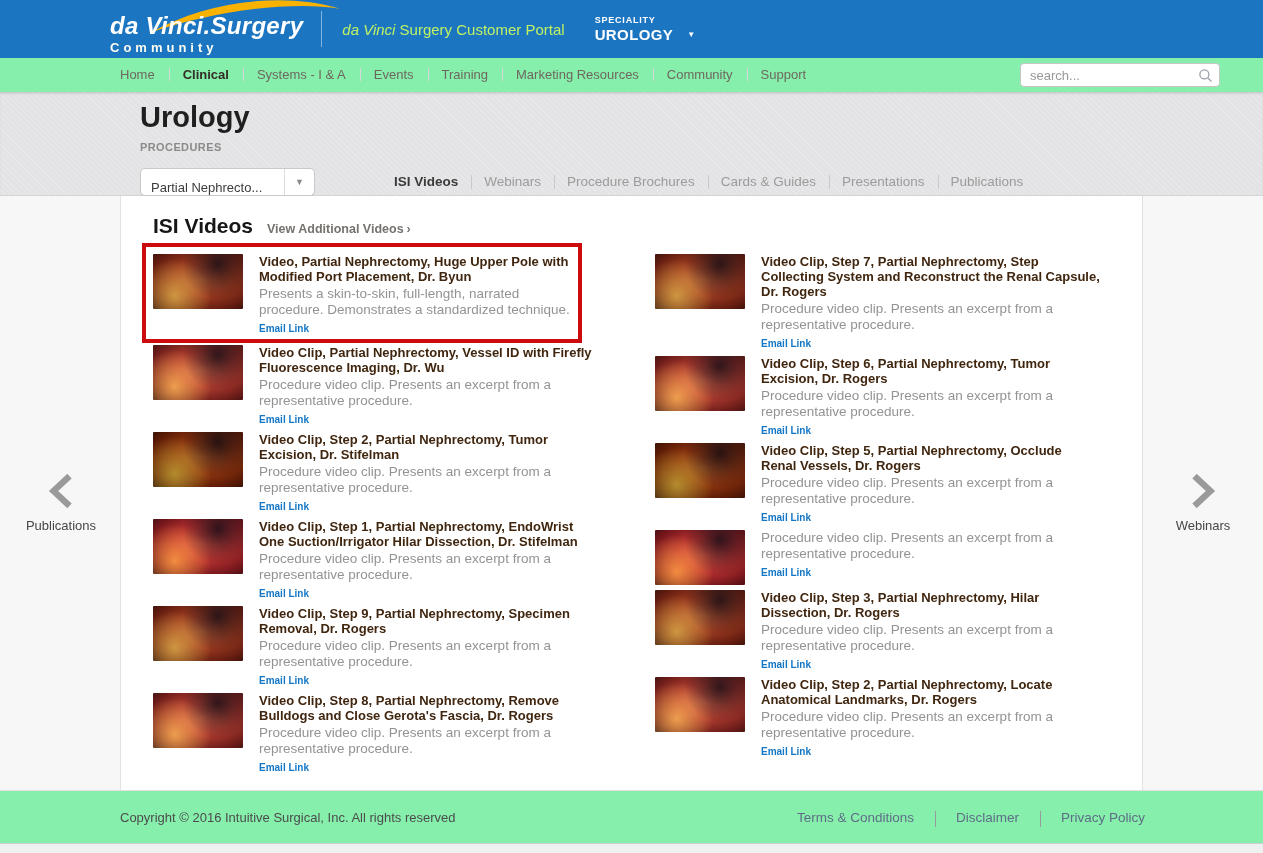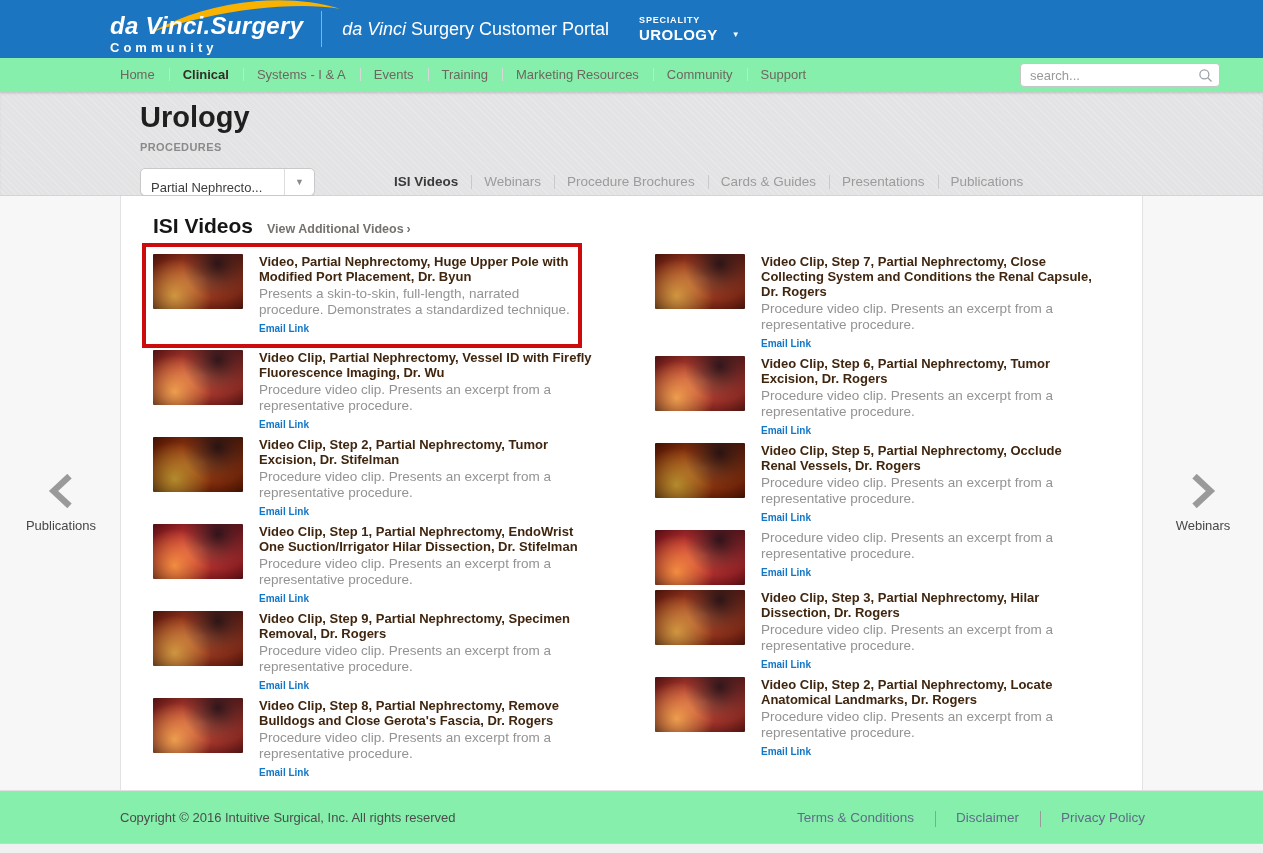--- a/index.html
+++ b/index.html
@@ -19,21 +19,21 @@
   
   .site-header{
     height:58px;background:var(--header-blue);
     display:flex;align-items:center;padding-left:110px;color:#fff;
   }
   .logo{position:relative;cursor:pointer;padding-top:10px;}
   .swoosh{position:absolute;top:-8px;left:42px;width:188px;height:36px;}
   .brand{position:relative;z-index:1;font-size:24px;font-weight:bold;font-style:italic;line-height:24px;letter-spacing:.3px;}
   .brand-sub{font-size:13px;font-weight:bold;letter-spacing:4px;margin-top:2px;color:#fdfdf2;}
   .header-divider{width:1px;height:36px;background:rgba(255,255,255,.45);margin:0 20px 0 18px;}
-  .portal-title{font-size:18px;color:#ffffff;white-space:nowrap;}
+  .portal-title{font-size:15px;color:#bef264;white-space:nowrap;}
   .portal-title .it{font-style:italic;}
   .speciality{margin-left:30px;cursor:pointer;}
   .spec-label{font-size:9px;font-weight:bold;letter-spacing:.8px;line-height:11px;}
   .spec-row{display:flex;align-items:center;}
   .spec-value{font-size:15px;font-weight:bold;letter-spacing:.4px;}
   .spec-caret{font-size:8px;margin-left:14px;line-height:10px;}
 
   
   .main-nav{height:34px;background:#86efac;position:relative;box-shadow:0 1px 2px rgba(0,0,0,.10);z-index:2;}
   .main-nav ul{list-style:none;margin:0;padding:0 0 0 106px;display:flex;height:34px;}
@@ -67,21 +67,21 @@
   .panel{margin:0 120px;height:100%;background:#fff;border-left:1px solid #e2e2e2;border-right:1px solid #e2e2e2;padding-top:16px;}
   .panel-head{padding:0 32px;display:flex;align-items:baseline;margin:2px 0 16px;}
   .panel-head h2{margin:0;font-size:21px;font-weight:700;color:#161616;}
   .view-additional{margin-left:14px;font-size:12.5px;font-weight:bold;color:#76726e;cursor:pointer;text-decoration:none;}
   .view-additional .chev{margin-left:3px;}
 
   .video-columns{display:flex;padding:0 32px;}
   .vcol{width:445px;}
   .vcol + .vcol{margin-left:57px;}
   .video-item{display:flex;margin-bottom:5px;}
-  .video-item.highlighted{border:4px solid var(--highlight-red);padding:7px 6px 8px 7px;margin:-11px 16px 2px -11px;}
+  .video-item.highlighted{border:4px solid var(--highlight-red);padding:7px 6px 3px 7px;margin:-11px 16px 2px -11px;}
   .thumb{
     width:90px;height:55px;margin-right:16px;flex:none;border-radius:1px;
     background:
       radial-gradient(circle at 72% 18%, rgba(35,18,22,.92), transparent 45%),
       radial-gradient(circle at 24% 76%, rgba(233,186,78,.75), transparent 46%),
       radial-gradient(ellipse at 55% 45%, #c2633a 0%, #9c3a20 40%, #641d10 75%, #2d0f09 100%);
   }
   .thumb.t1{filter:hue-rotate(-8deg) brightness(1.08);}
   .thumb.t2{filter:hue-rotate(7deg) brightness(.9) saturate(1.1);}
   .thumb.t3{filter:hue-rotate(-14deg) saturate(1.2);}
@@ -253,21 +253,21 @@
               <div class="vdesc">Procedure video clip. Presents an excerpt from a representative procedure.</div>
               <a class="vemail">Email Link</a>
             </div>
           </div>
         </div>
       <div class="vcol">
 
           <div class="video-item">
             <div class="thumb t0"></div>
             <div class="vtext">
-              <div class="vtitle">Video Clip, Step 7, Partial Nephrectomy, Close Collecting System and Conditions the Renal Capsule, Dr. Rogers</div>
+              <div class="vtitle">Video Clip, Step 7, Partial Nephrectomy, Step Collecting System and Reconstruct the Renal Capsule, Dr. Rogers</div>
               <div class="vdesc">Procedure video clip. Presents an excerpt from a representative procedure.</div>
               <a class="vemail">Email Link</a>
             </div>
           </div>
 
           <div class="video-item">
             <div class="thumb t1"></div>
             <div class="vtext">
               <div class="vtitle">Video Clip, Step 6, Partial Nephrectomy, Tumor Excision, Dr. Rogers</div>
               <div class="vdesc">Procedure video clip. Presents an excerpt from a representative procedure.</div>

